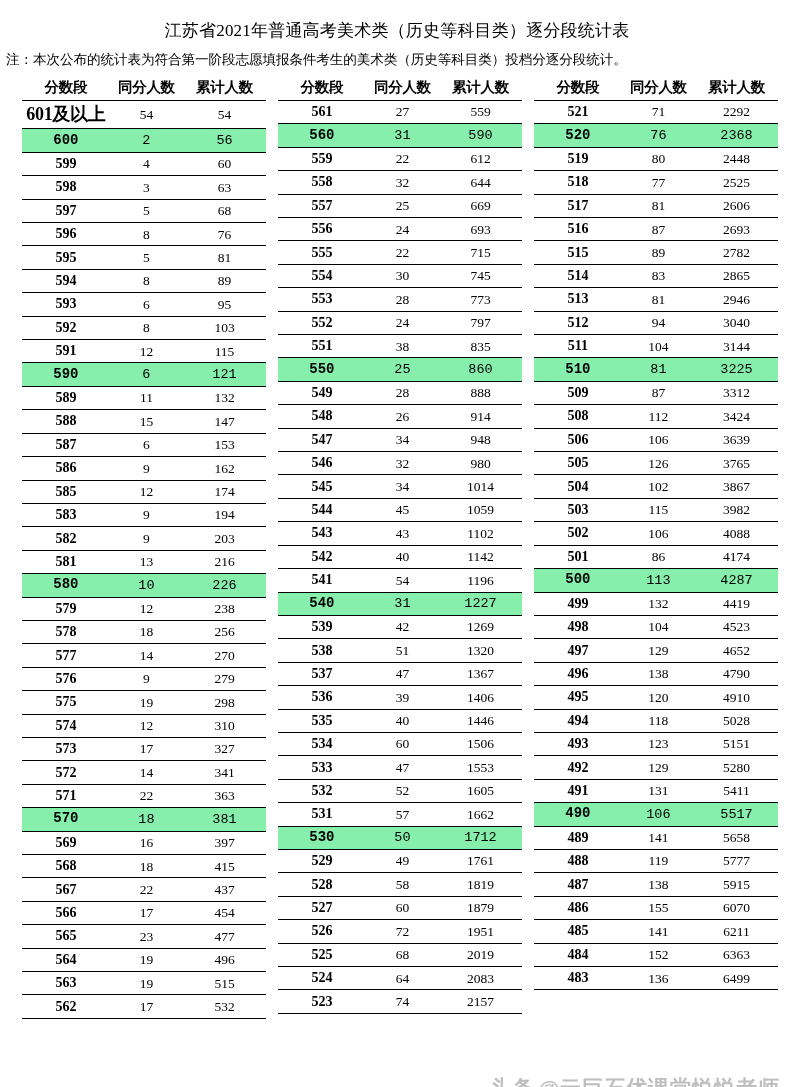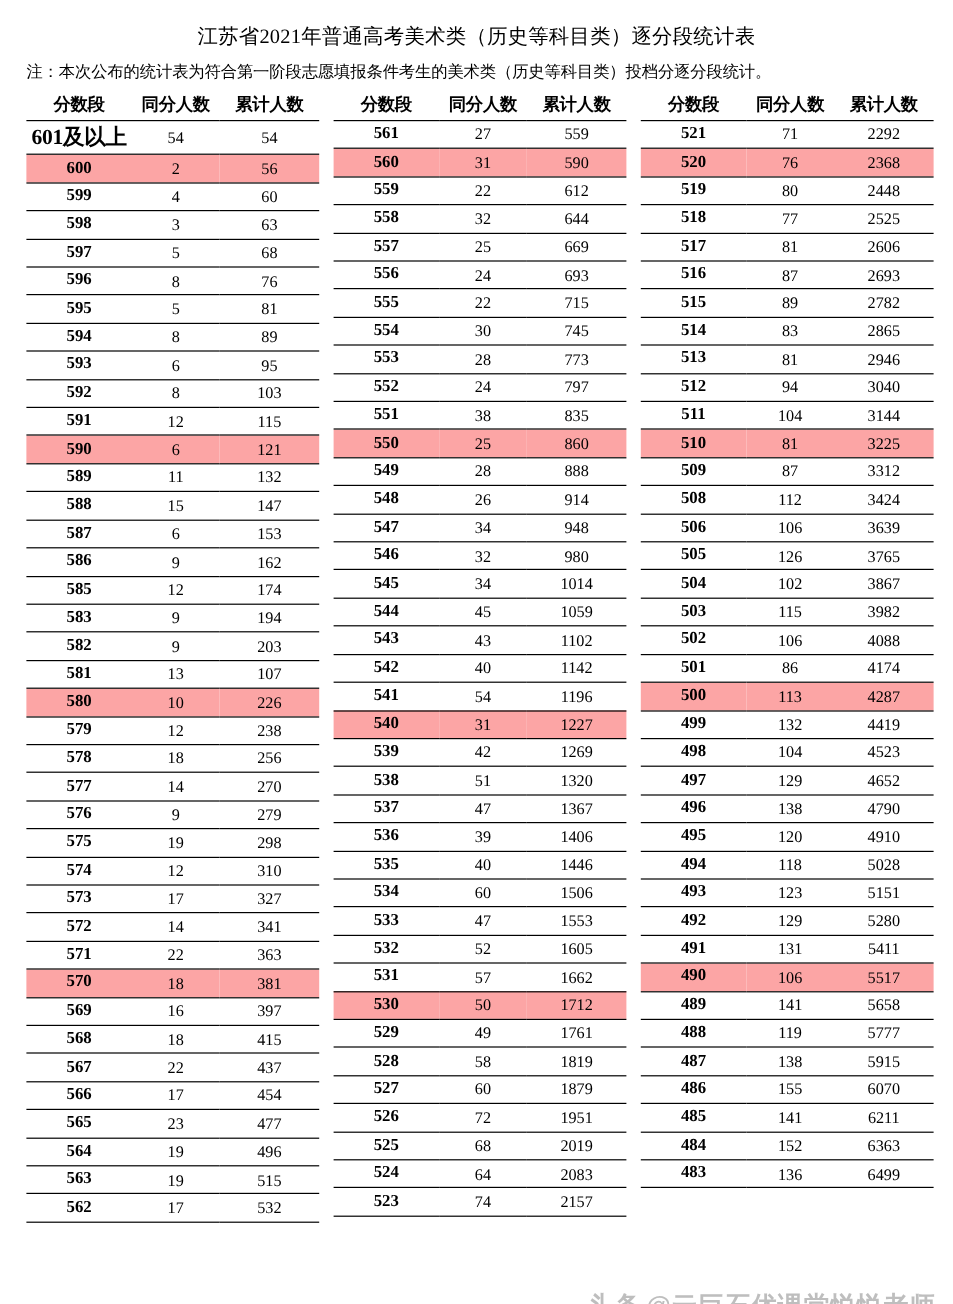--- a/index.html
+++ b/index.html
@@ -26,21 +26,21 @@
     text-align: center;
     font-size: 17px;
     font-weight: normal;
     letter-spacing: 0.2px;
     margin: 20px 0 0 0;
     line-height: 1.35;
     font-family: "Liberation Serif", "DejaVu Serif", serif;
   }
   .note {
     font-size: 13.6px;
-    margin: 7px 18px 0 22px;
+    margin: 7px 18px 0 6px;
     line-height: 1.4;
     letter-spacing: -0.1px;
     white-space: nowrap;
     font-family: "Liberation Serif", "DejaVu Serif", serif;
   }
   .columns {
     display: flex;
     margin-top: 8px;
     padding: 0 16px 0 22px;
     gap: 12px;
@@ -80,21 +80,22 @@
   }
   table.grid td.score {
     font-weight: bold;
     font-size: 14px;
   }
   table.grid td.score.wide {
     font-size: 18px;
     letter-spacing: -0.3px;
   }
   table.grid tr.alt td {
-    background: #fca5a5;
+    background: #86efac;
+    font-family: Liberation Mono, monospace;
   }
   table.grid tr:last-child td {
     border-bottom: 1.3px solid #000;
   }
   .watermark {
     position: absolute;
     right: 14px;
     bottom: 5px;
     font-size: 21px;
     font-weight: bold;
@@ -220,21 +221,21 @@
               <td>194</td>
             </tr>
             <tr>
               <td class="score">582</td>
               <td>9</td>
               <td>203</td>
             </tr>
             <tr>
               <td class="score">581</td>
               <td>13</td>
-              <td>107</td>
+              <td>216</td>
             </tr>
             <tr class="alt">
               <td class="score">580</td>
               <td>10</td>
               <td>226</td>
             </tr>
             <tr>
               <td class="score">579</td>
               <td>12</td>
               <td>238</td>

